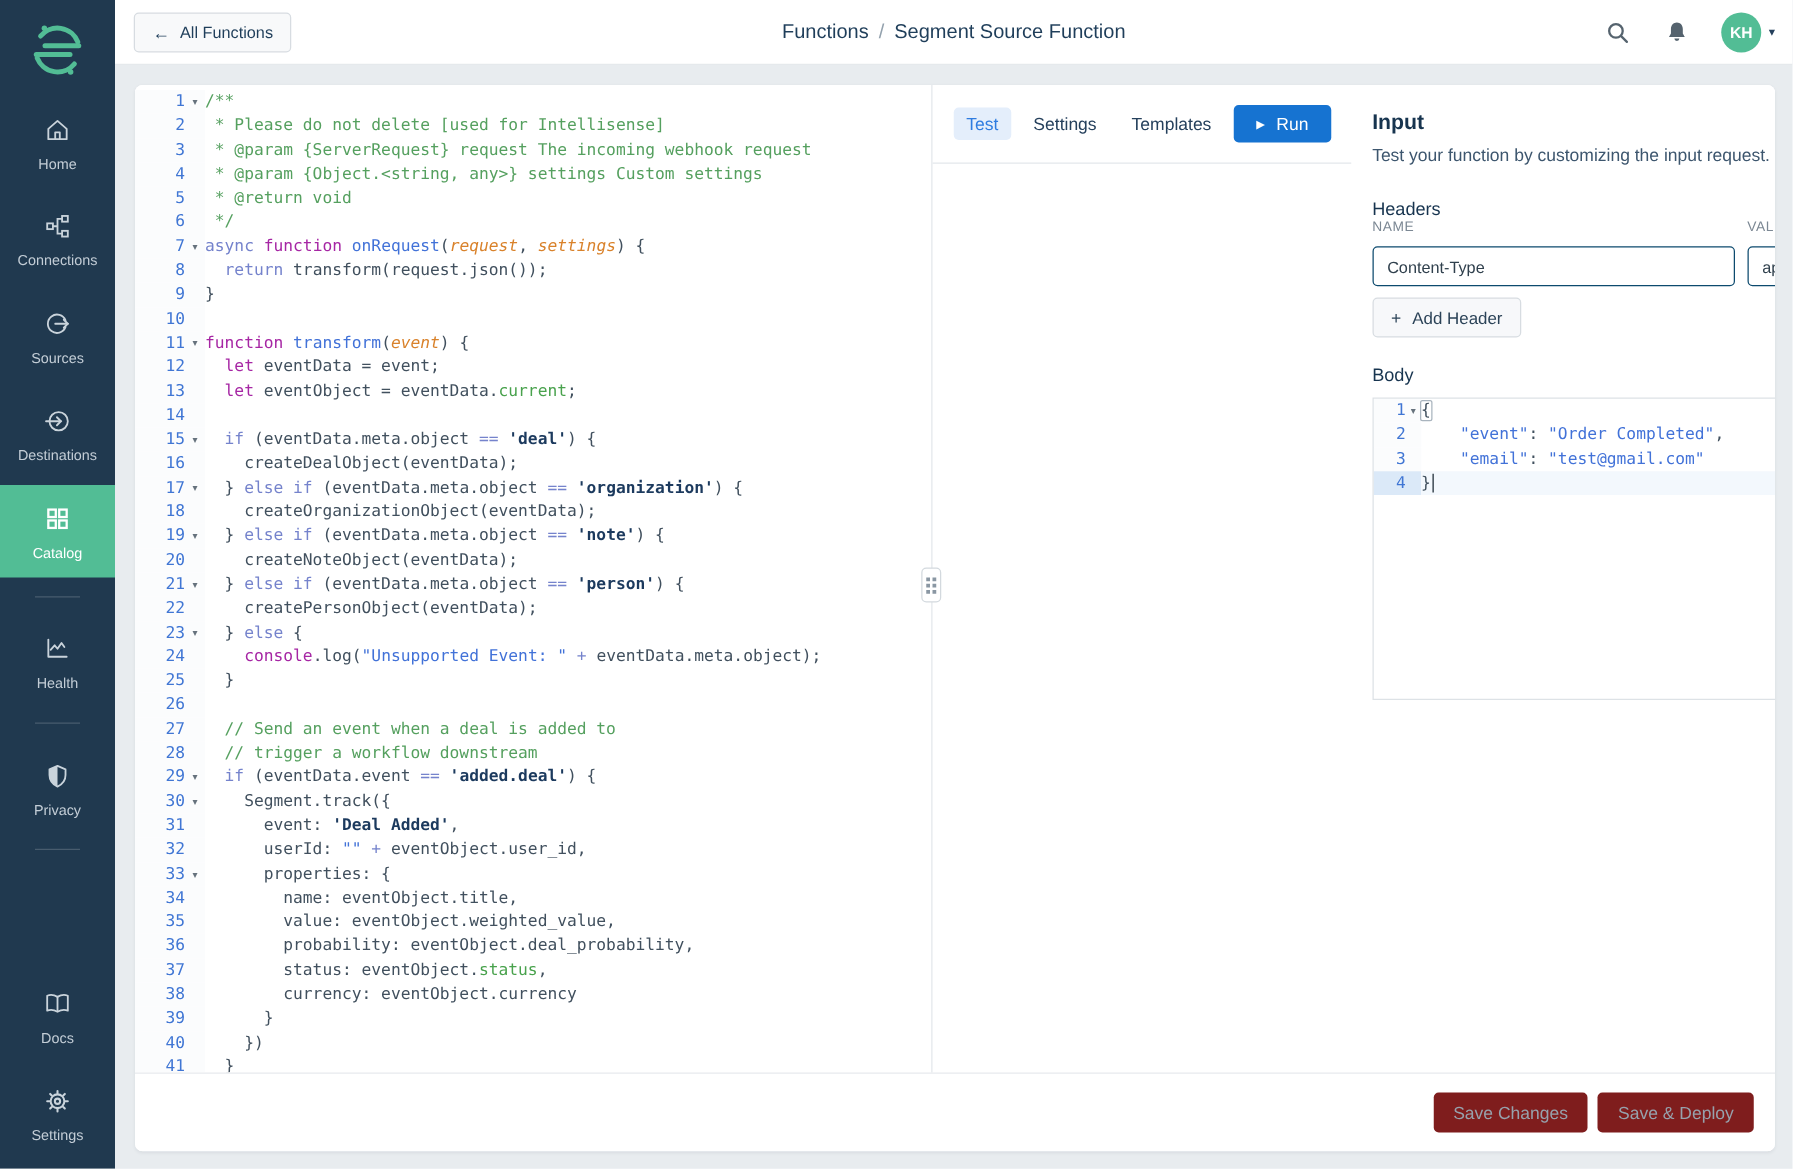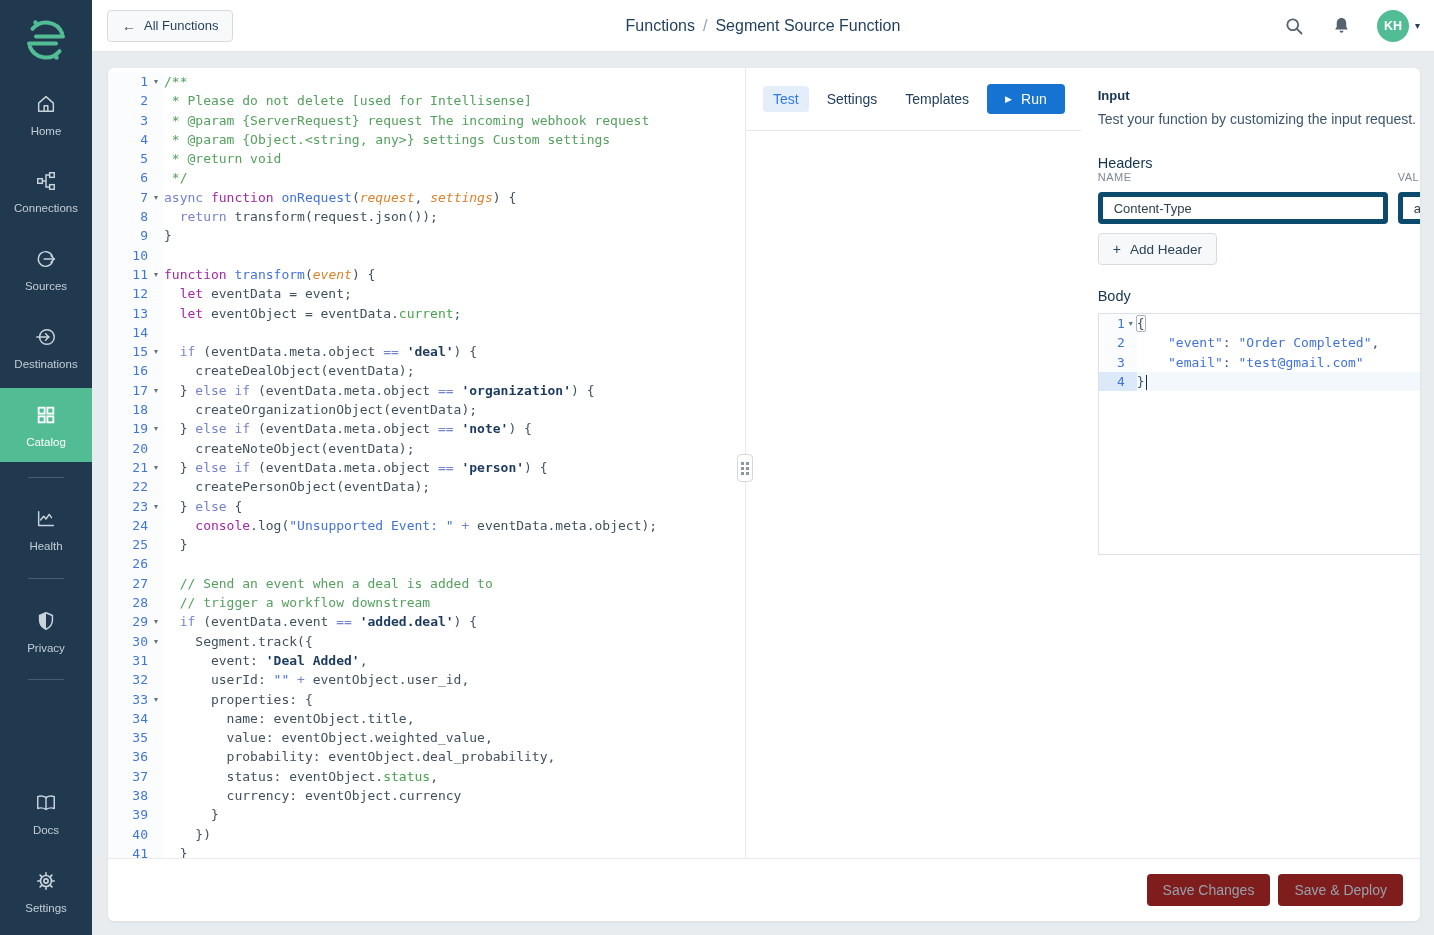--- a/index.html
+++ b/index.html
@@ -71,31 +71,31 @@
   
   .right-pane{flex:1;display:flex;background:#fff}
   .tab-bar{height:63px;flex:none;border-bottom:1px solid #e4e8eb;display:flex;align-items:center;padding-left:17px;gap:8px}
   .tab{font-size:14px;color:var(--navy-text);padding:5px 10px;border-radius:4px;cursor:pointer;background:none;border:none;font-family:inherit}
   .tab.active{color:var(--tab-blue);background:#e4eefb}
   .run-btn{margin-left:auto;margin-right:16px;height:30px;padding:0 18px;background:var(--accent-blue);border:none;border-radius:4px;color:#fff;font-size:14px;display:flex;align-items:center;gap:9px;cursor:pointer}
   .play{font-size:9px}
 
   .panel-body{padding:20px 16px 0 17px;position:relative;flex:1}
   .input-head-row{display:flex;align-items:flex-start;justify-content:space-between}
-  .input-title{font-size:13px;font-weight:bold;color:var(--heading-navy)}
+  .input-title{font-size:17px;font-weight:bold;color:var(--heading-navy)}
   .input-sub{font-size:14px;color:#3d566e;margin-top:8px}
   .autofill-btn{height:31px;display:flex;align-items:center;gap:9px;background:#fdba74;border:1px solid #d6dbdf;border-radius:4px;padding:0 13px;font-size:13.5px;color:#2b4257;cursor:pointer}
 
   .section-title{font-size:14.5px;font-weight:normal;color:var(--heading-navy)}
   .headers-title{margin-top:28px}
   .kv-labels{display:flex;}
   .kv-label{font-size:11px;letter-spacing:.5px;color:#7c8894}
   .kv-label.name{width:300px}
   .kv-row{display:flex;align-items:center;margin-top:9px}
-  .kv-input{height:32px;border:5px solid #0c4a6e;border-radius:4px;padding:0 11px;font-size:13px;color:#30404d;font-family:inherit;outline:none}
+  .kv-input{height:32px;border:1px solid #0c4a6e;border-radius:4px;padding:0 11px;font-size:13px;color:#30404d;font-family:inherit;outline:none}
   .kv-input.name{width:290px;margin-right:10px}
   .kv-input.value{width:293px}
   .remove-header{margin-left:18px;background:none;border:none;font-size:15px;color:#56646f;cursor:pointer;line-height:1}
   .add-header-btn{margin-top:9px;height:32px;display:flex;align-items:center;gap:9px;background:#f7f8fa;border:1px solid #d7dce1;border-radius:4px;padding:0 14px;font-size:13.5px;color:#2b4257;cursor:pointer}
   .plus{font-size:14px;color:#2b4257}
 
   .body-title{margin-top:23px}
   .body-editor{margin-top:9px;width:641px;height:242px;border:1px solid #dde2e6;background:#fff;overflow:hidden;cursor:text}
   .body-editor .gutter{width:38px;background:#fbfcfd}
   .body-editor .lnum{min-width:20px}

